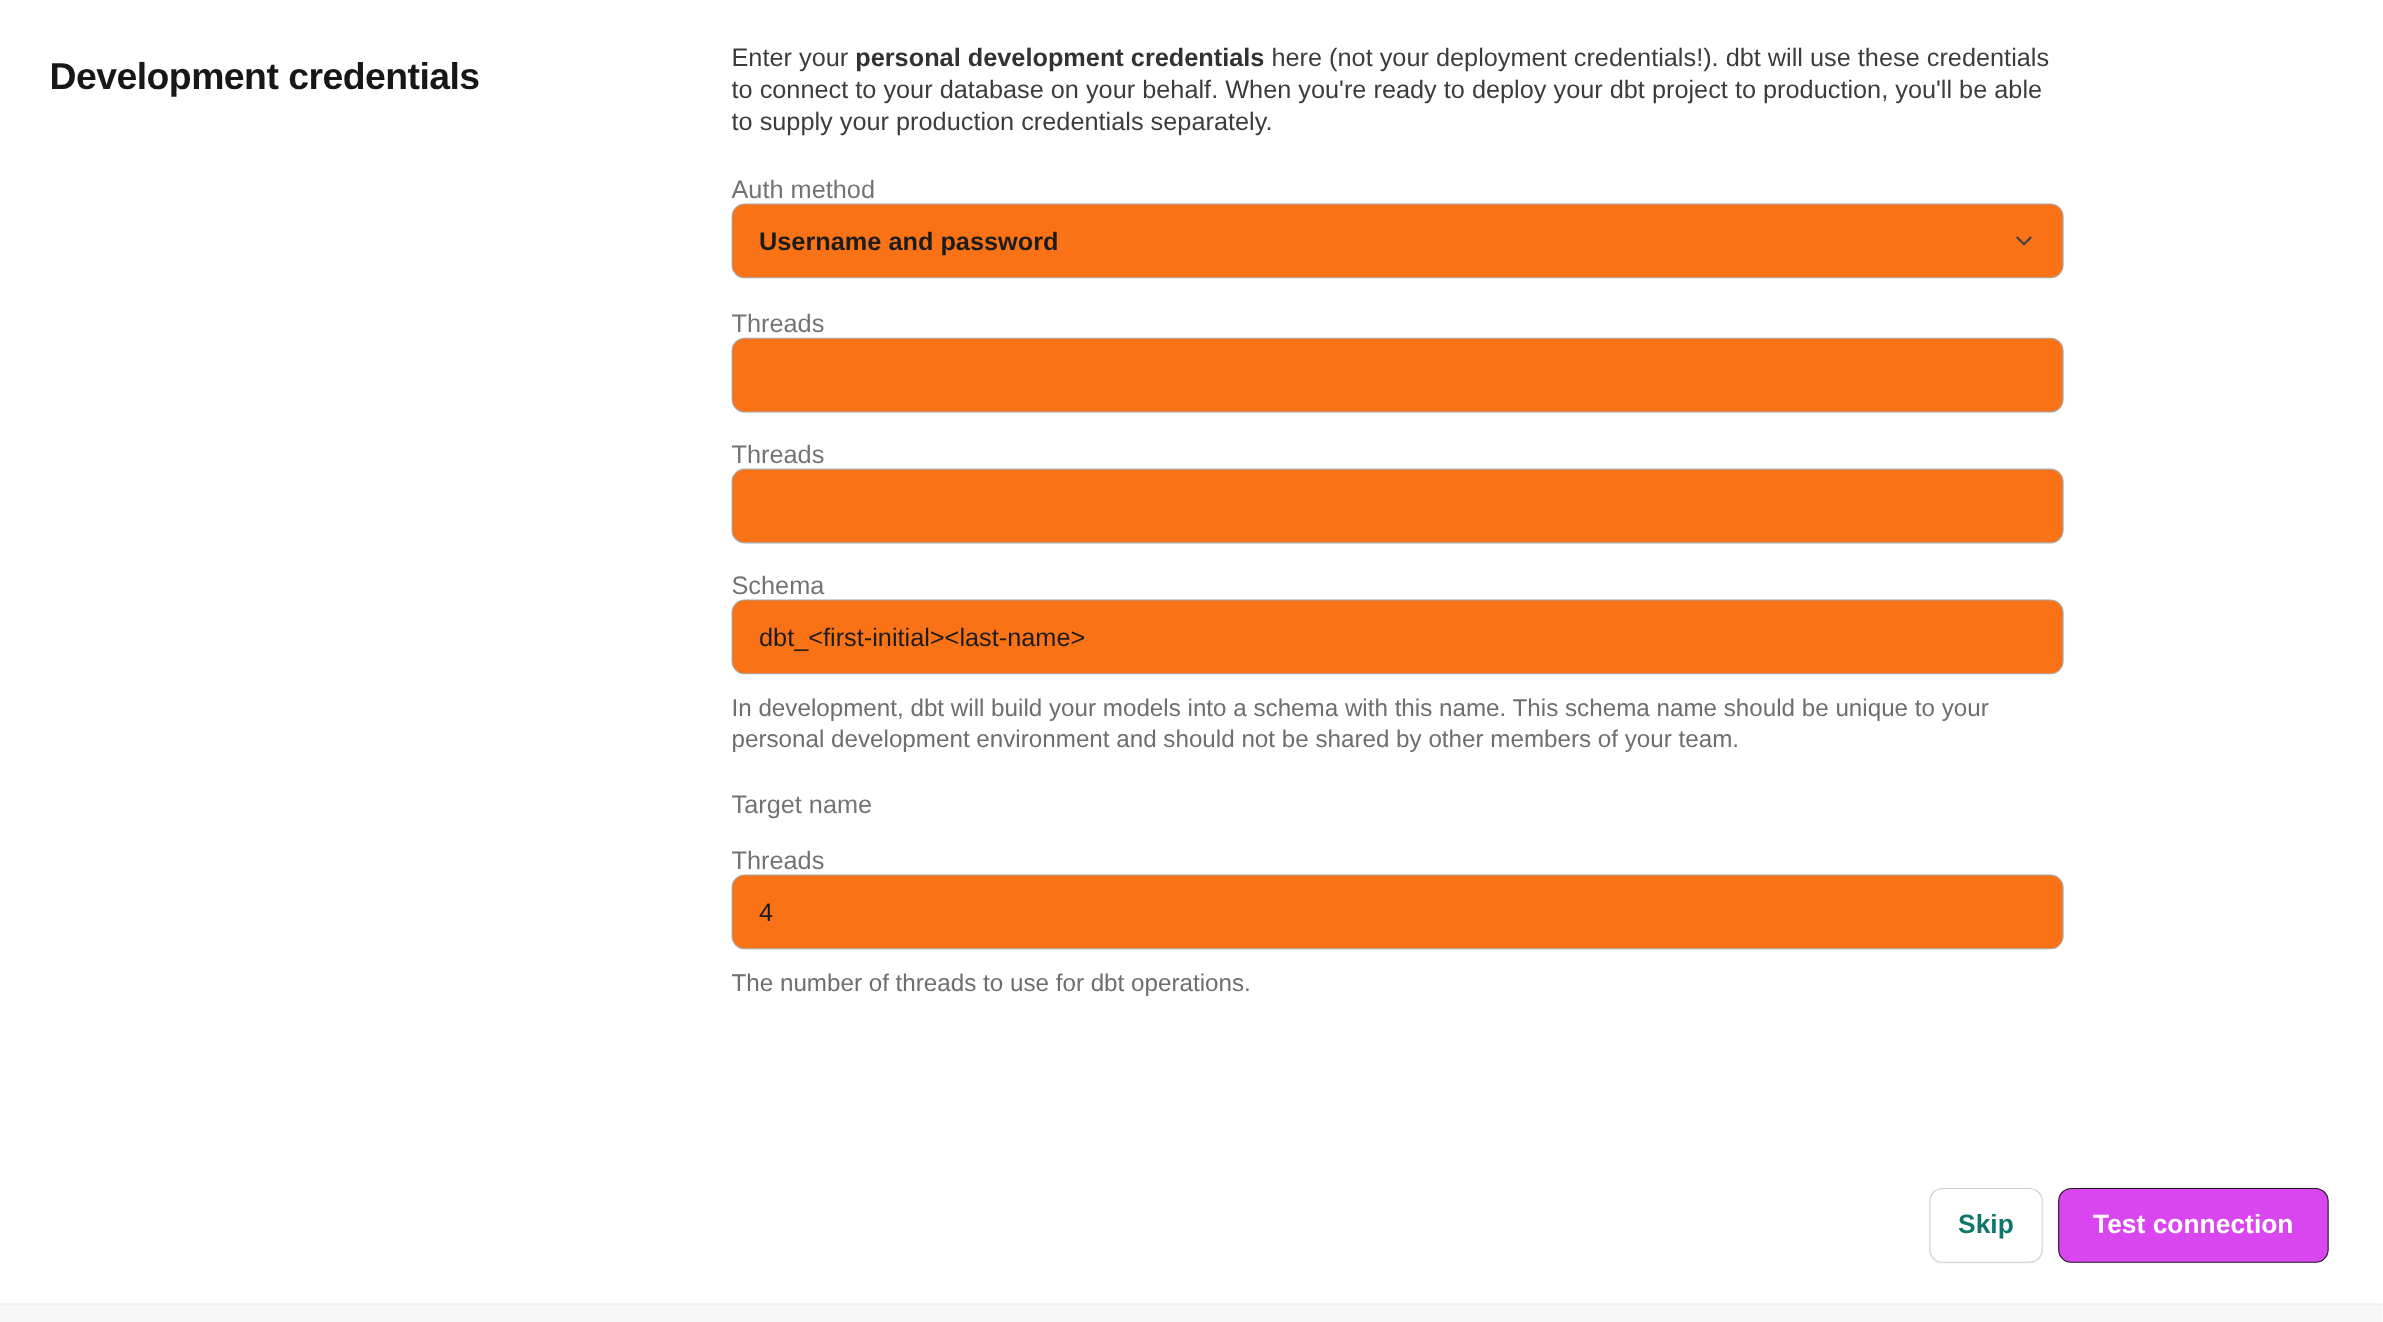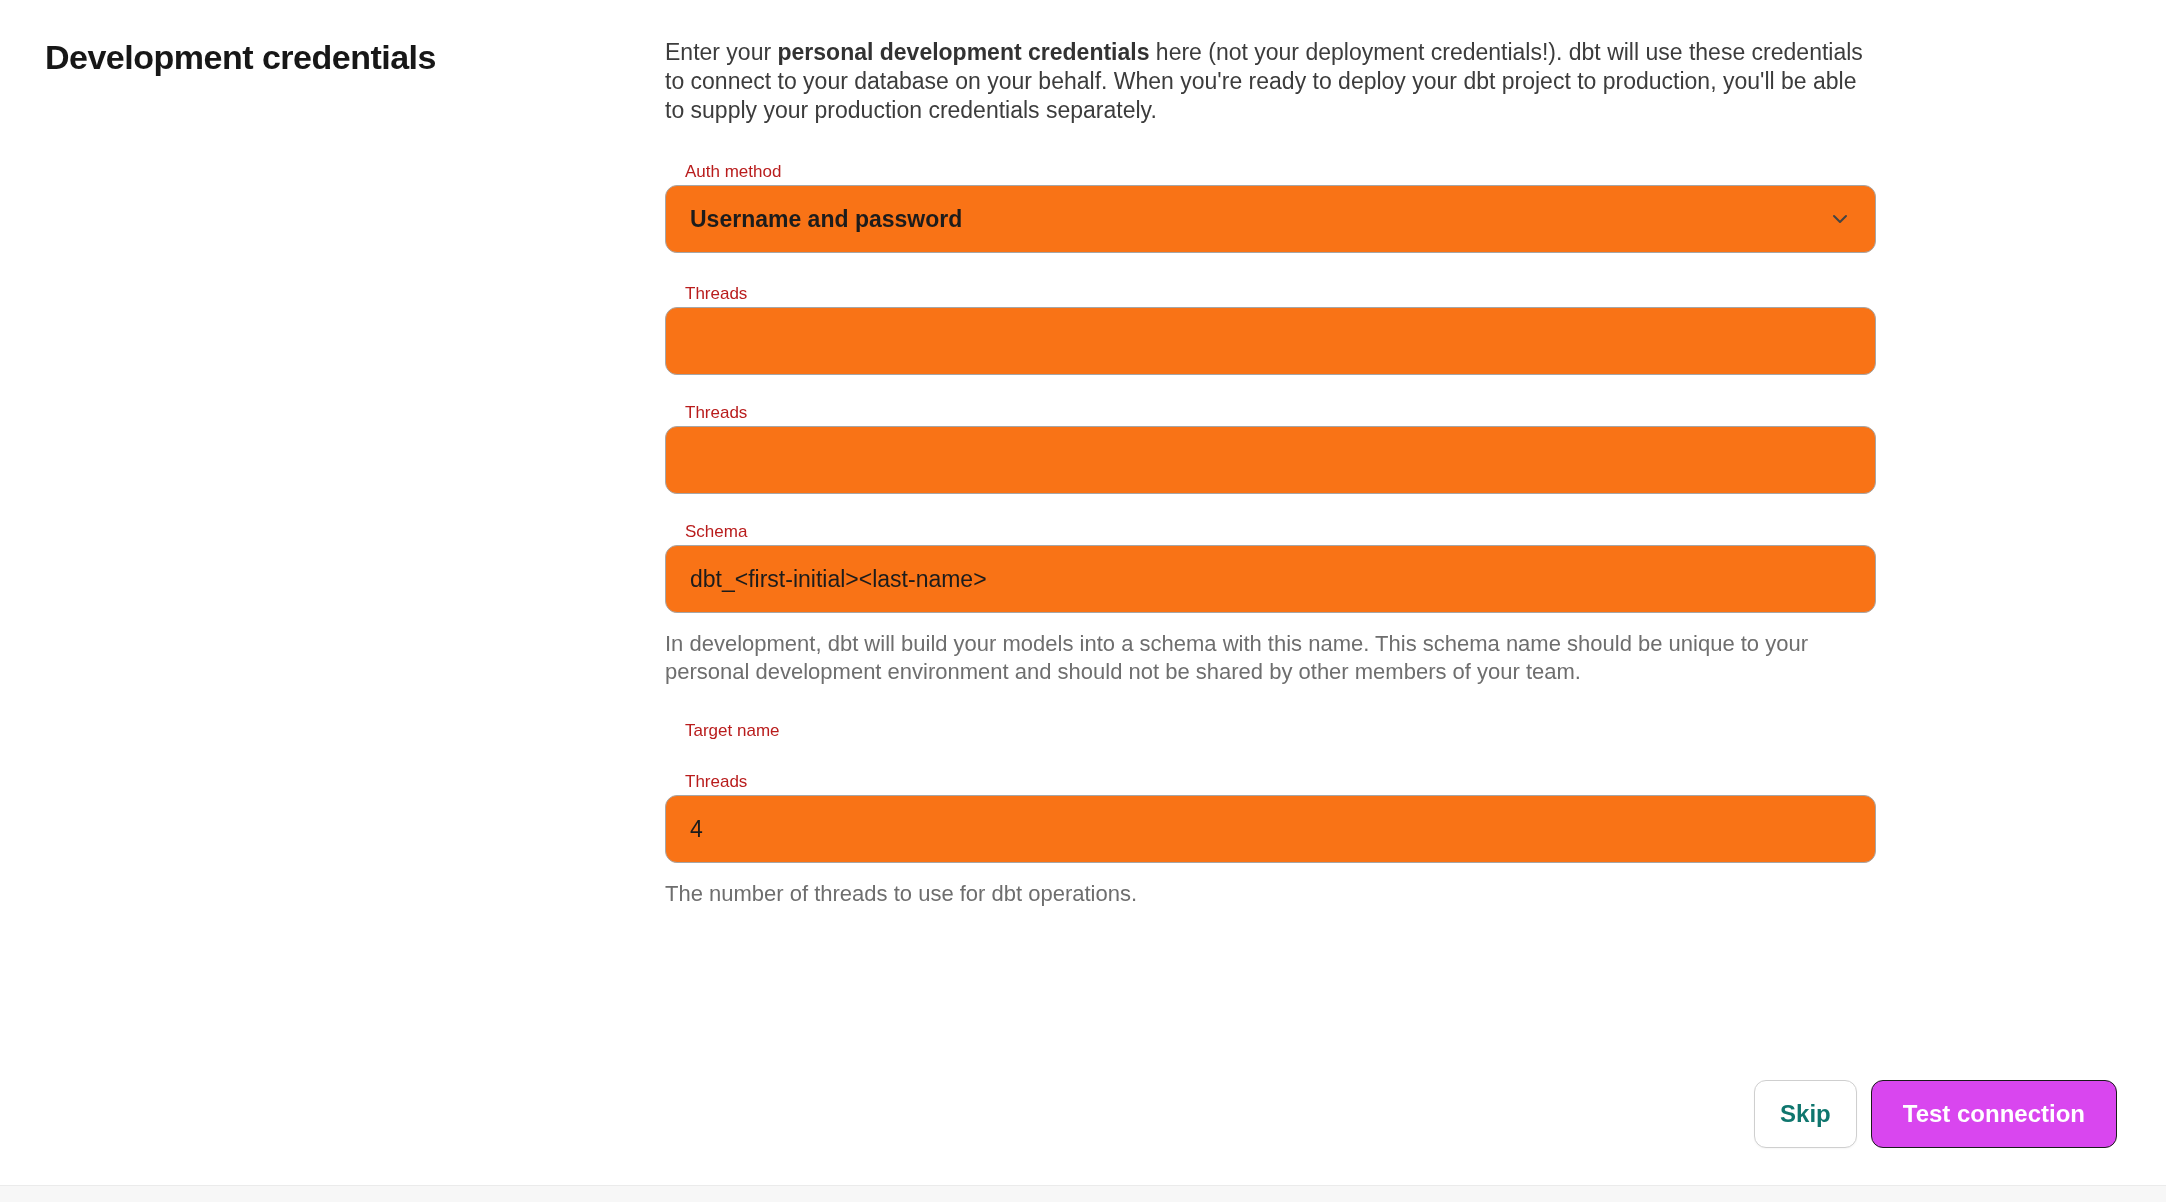--- a/index.html
+++ b/index.html
@@ -12,45 +12,44 @@
   }
   .page {
     position: relative;
     width: 2166px;
     height: 1202px;
     background: #ffffff;
   }
   .page-title {
     position: absolute;
     left: 45px;
-    top: 38px;
+    top: 51px;
     font-size: 34px;
     font-weight: 700;
     letter-spacing: -0.5px;
     color: #171717;
     white-space: nowrap;
   }
   .content {
     position: absolute;
     left: 665px;
     top: 38px;
     width: 1211px;
   }
   .intro {
     font-size: 23px;
     line-height: 29px;
     color: #3c3c3c;
   }
   .intro b { font-weight: 700; color: #323232; }
   .field-label {
     margin-top: 34px;
-    font-size: 17px;
+    font-size: 23px;
     line-height: 26px;
-    color: #b91c1c;
-    margin-left: 20px;
+    color: #737373;
   }
   .field { margin-top: 25px; }
   .field .field-label { margin-top: 0; }
   .control {
     margin-top: 0;
     width: 100%;
     height: 68px;
     border: 1px solid #a6a6a6;
     border-radius: 12px;
     background: #f97316;

